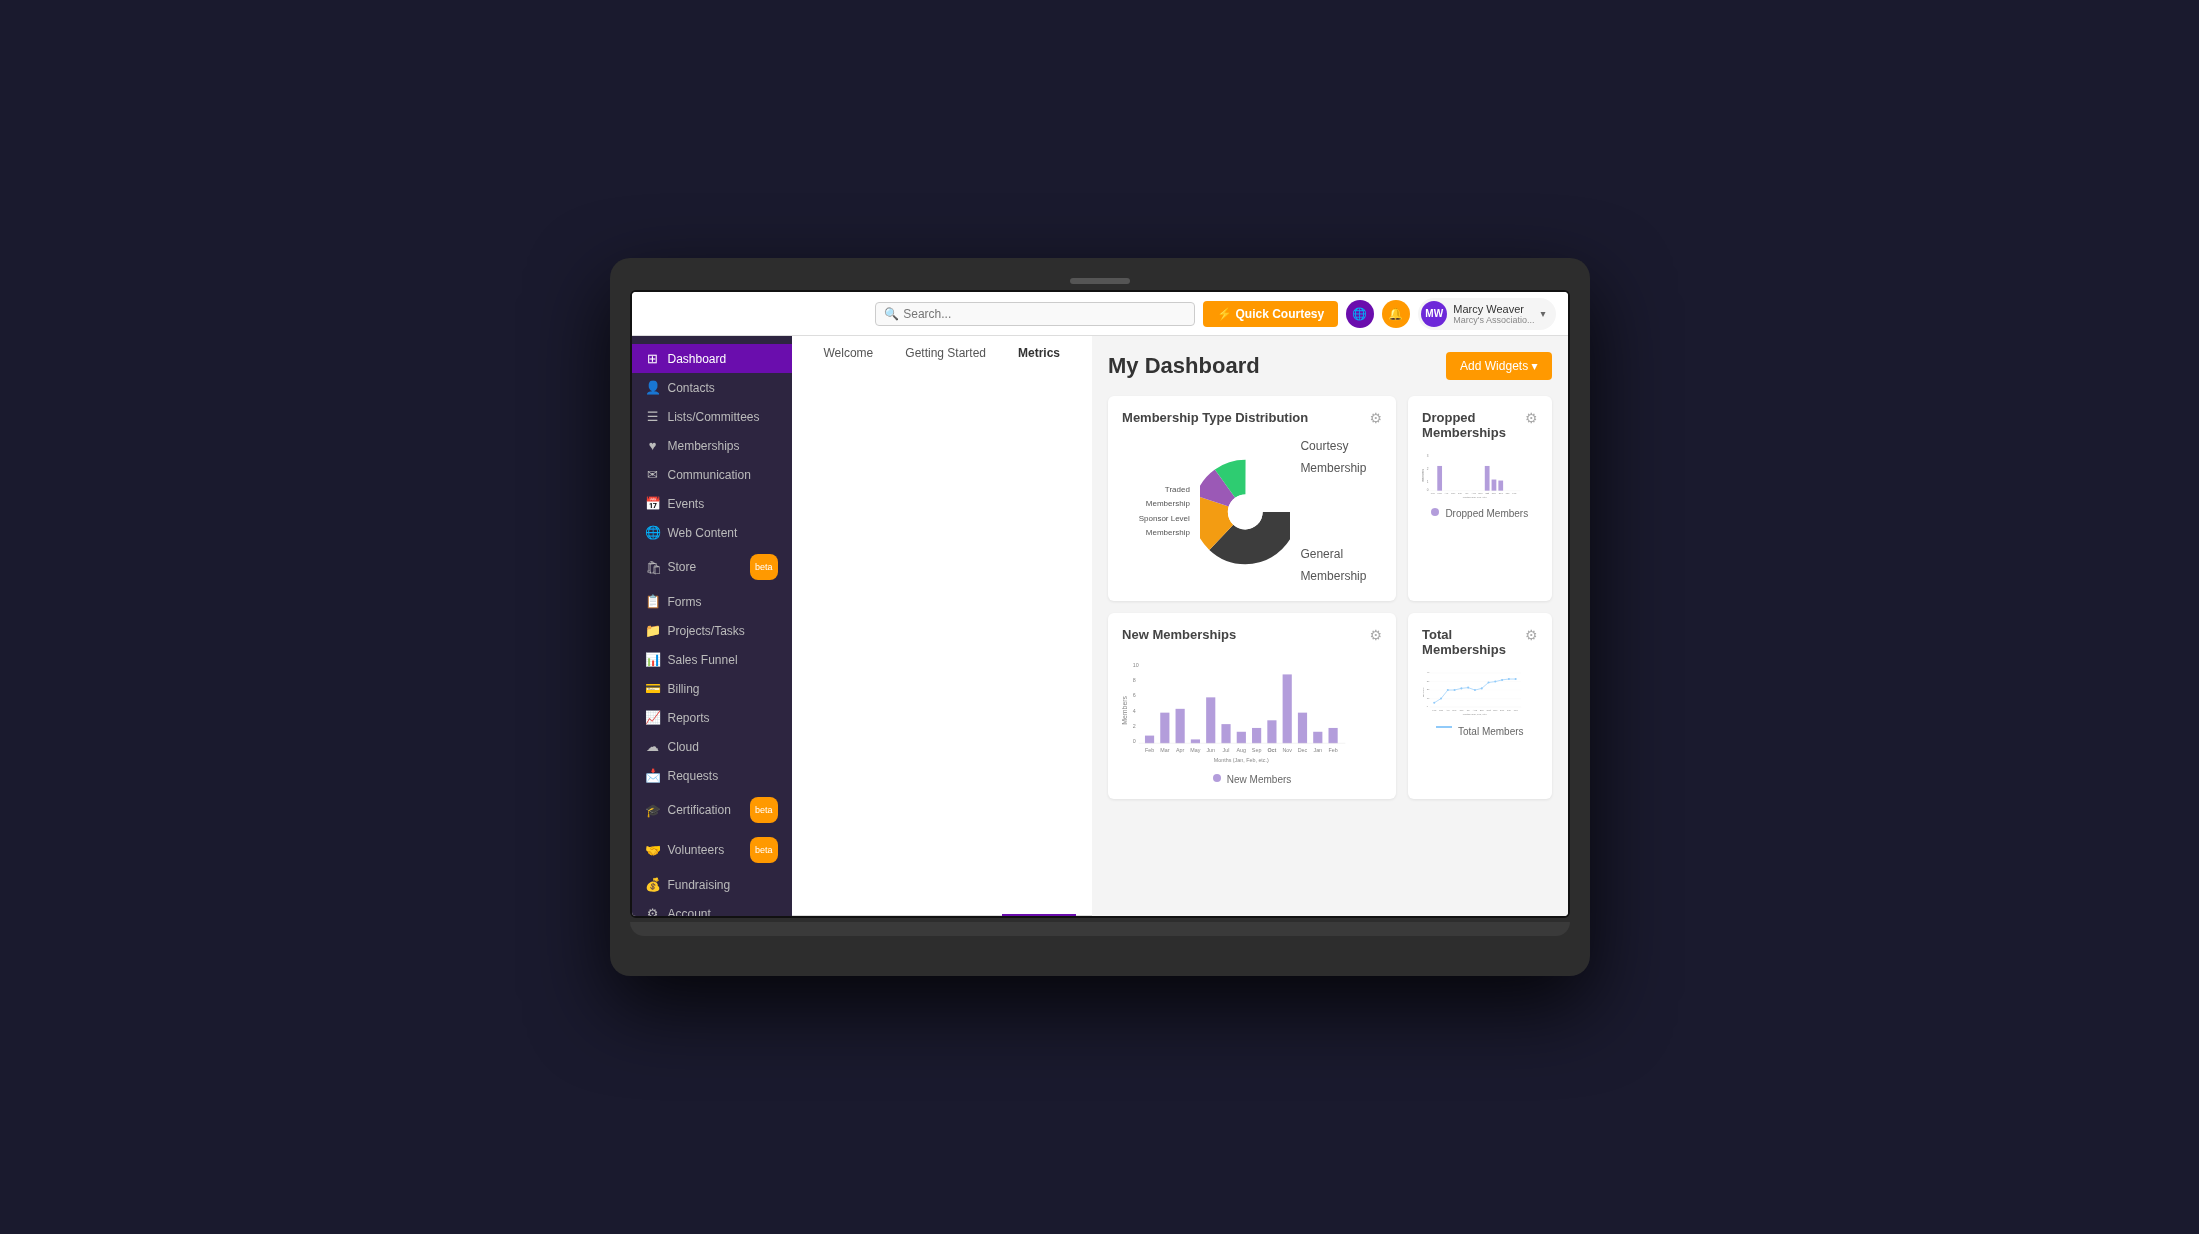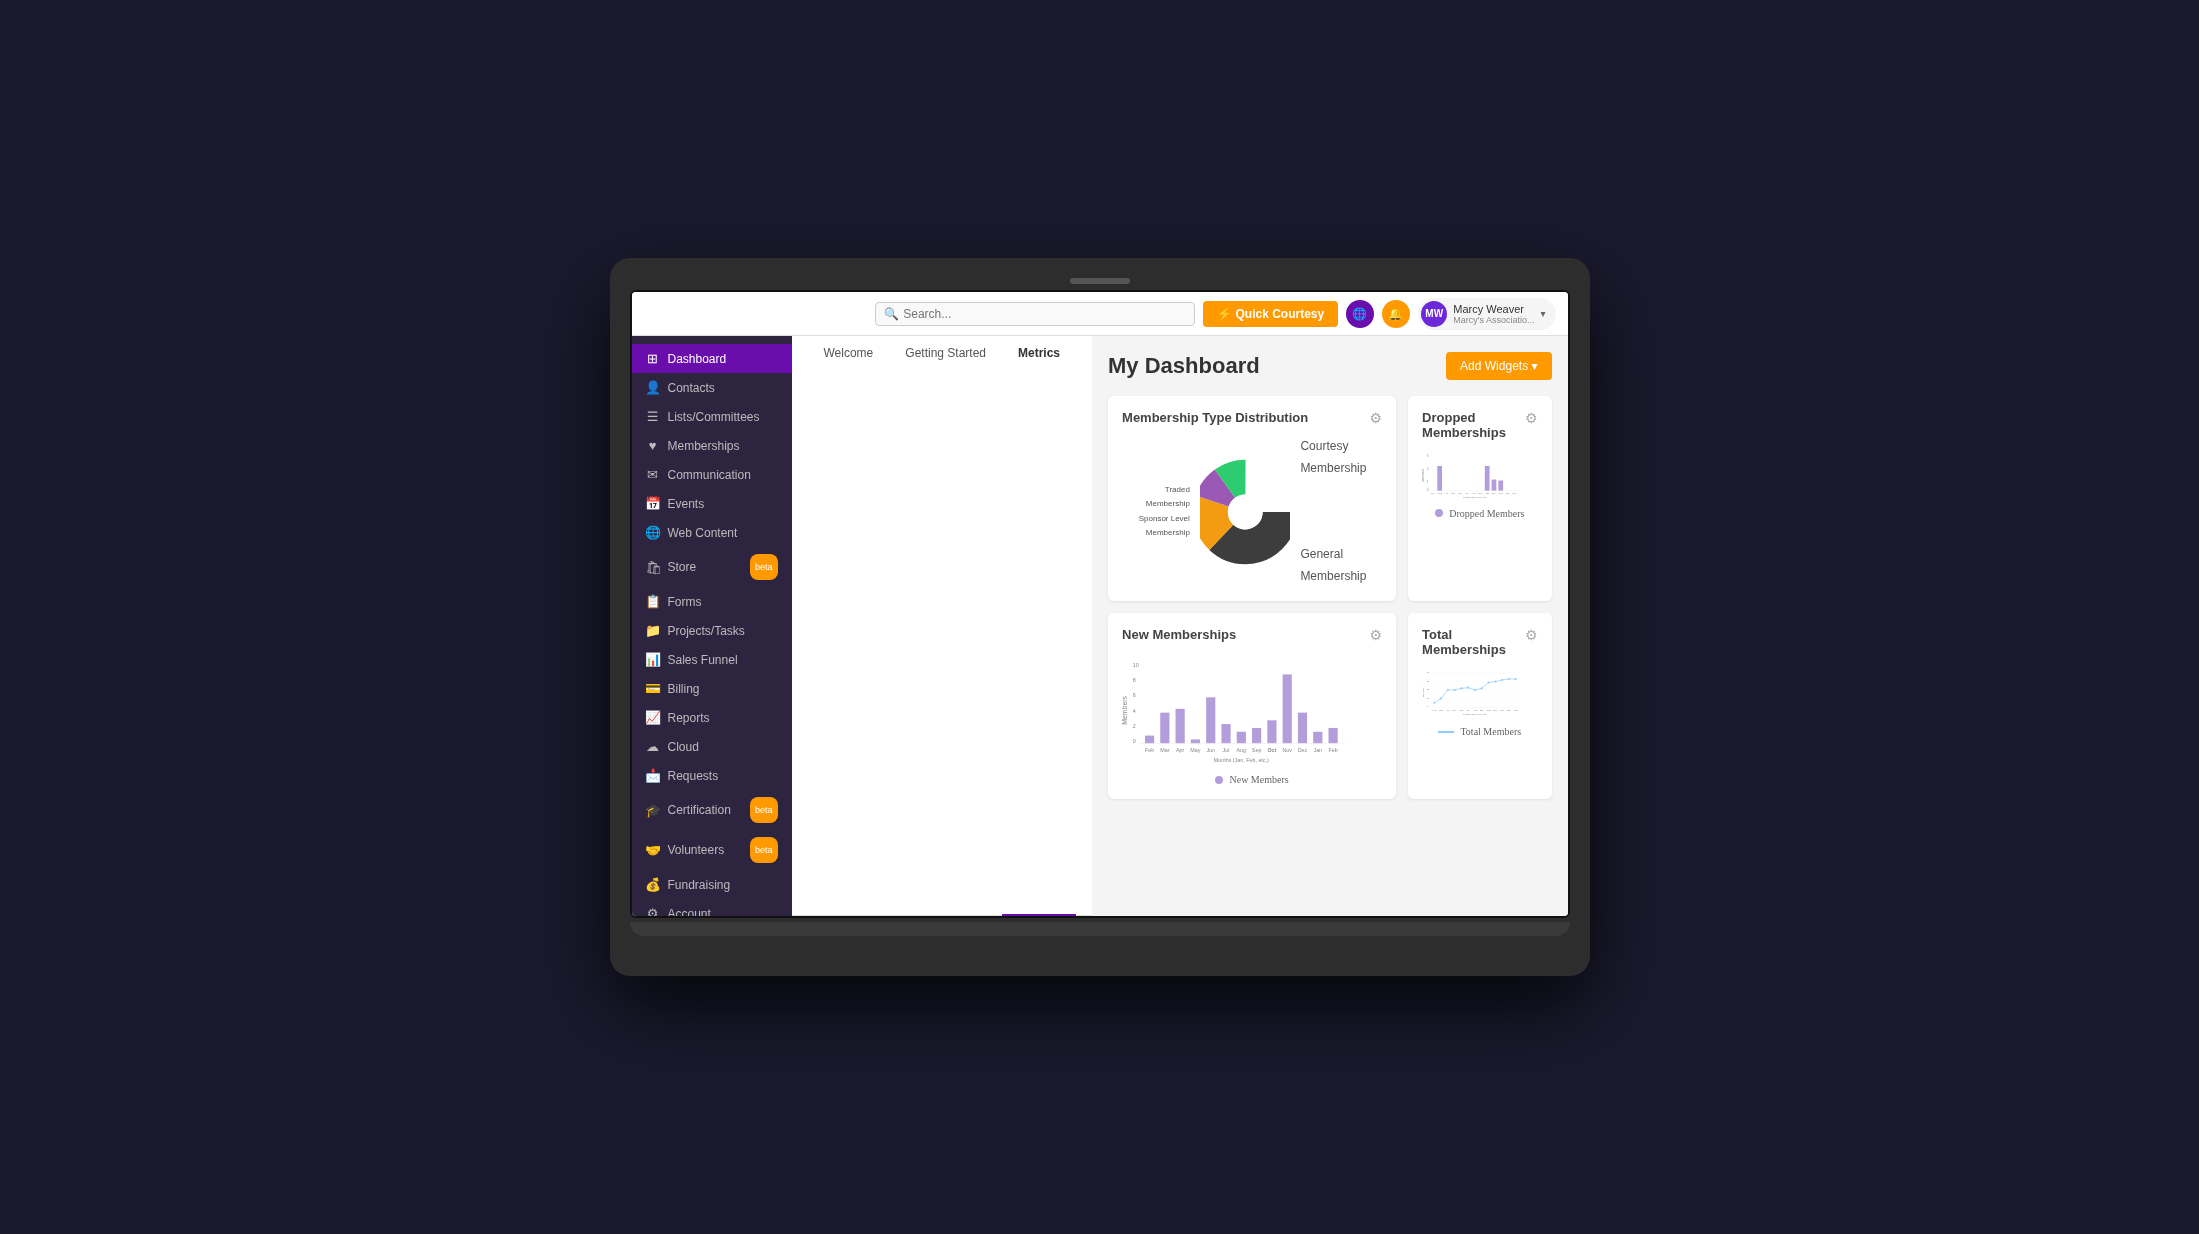--- a/index.html
+++ b/index.html
@@ -122,21 +122,21 @@
       box-shadow: 0 1px 3px rgba(0,0,0,0.08);
     }
     .widget-header { display: flex; align-items: flex-start; justify-content: space-between; margin-bottom: 10px; }
     .widget-title { font-size: 13px; font-weight: 600; color: #444; }
     .widget-gear { color: #aaa; cursor: pointer; font-size: 14px; }
 
     
     .pie-container { display: flex; flex-direction: column; align-items: center; position: relative; }
 
     
-    .chart-legend { display: flex; align-items: center; gap: 6px; justify-content: center; margin-top: 6px; font-size: 10px; color: #666; font-family: Liberation Serif, serif; }
+    .chart-legend { display: flex; align-items: flex-start; gap: 6px; justify-content: center; margin-top: 6px; font-size: 10px; color: #666; }
     .legend-dot { width: 8px; height: 8px; border-radius: 50%; }
     .legend-line { width: 16px; height: 2px; }
     .chart-y-label { font-size: 9px; fill: #888; }
 
     .laptop-bottom { background: #3a3a3a; height: 14px; border-radius: 0 0 16px 16px; margin-top: 4px; }
     .laptop-notch { width: 60px; height: 6px; background: #555; border-radius: 3px; margin: 0 auto 6px; }
   </style>
 </head>
 <body>
 

